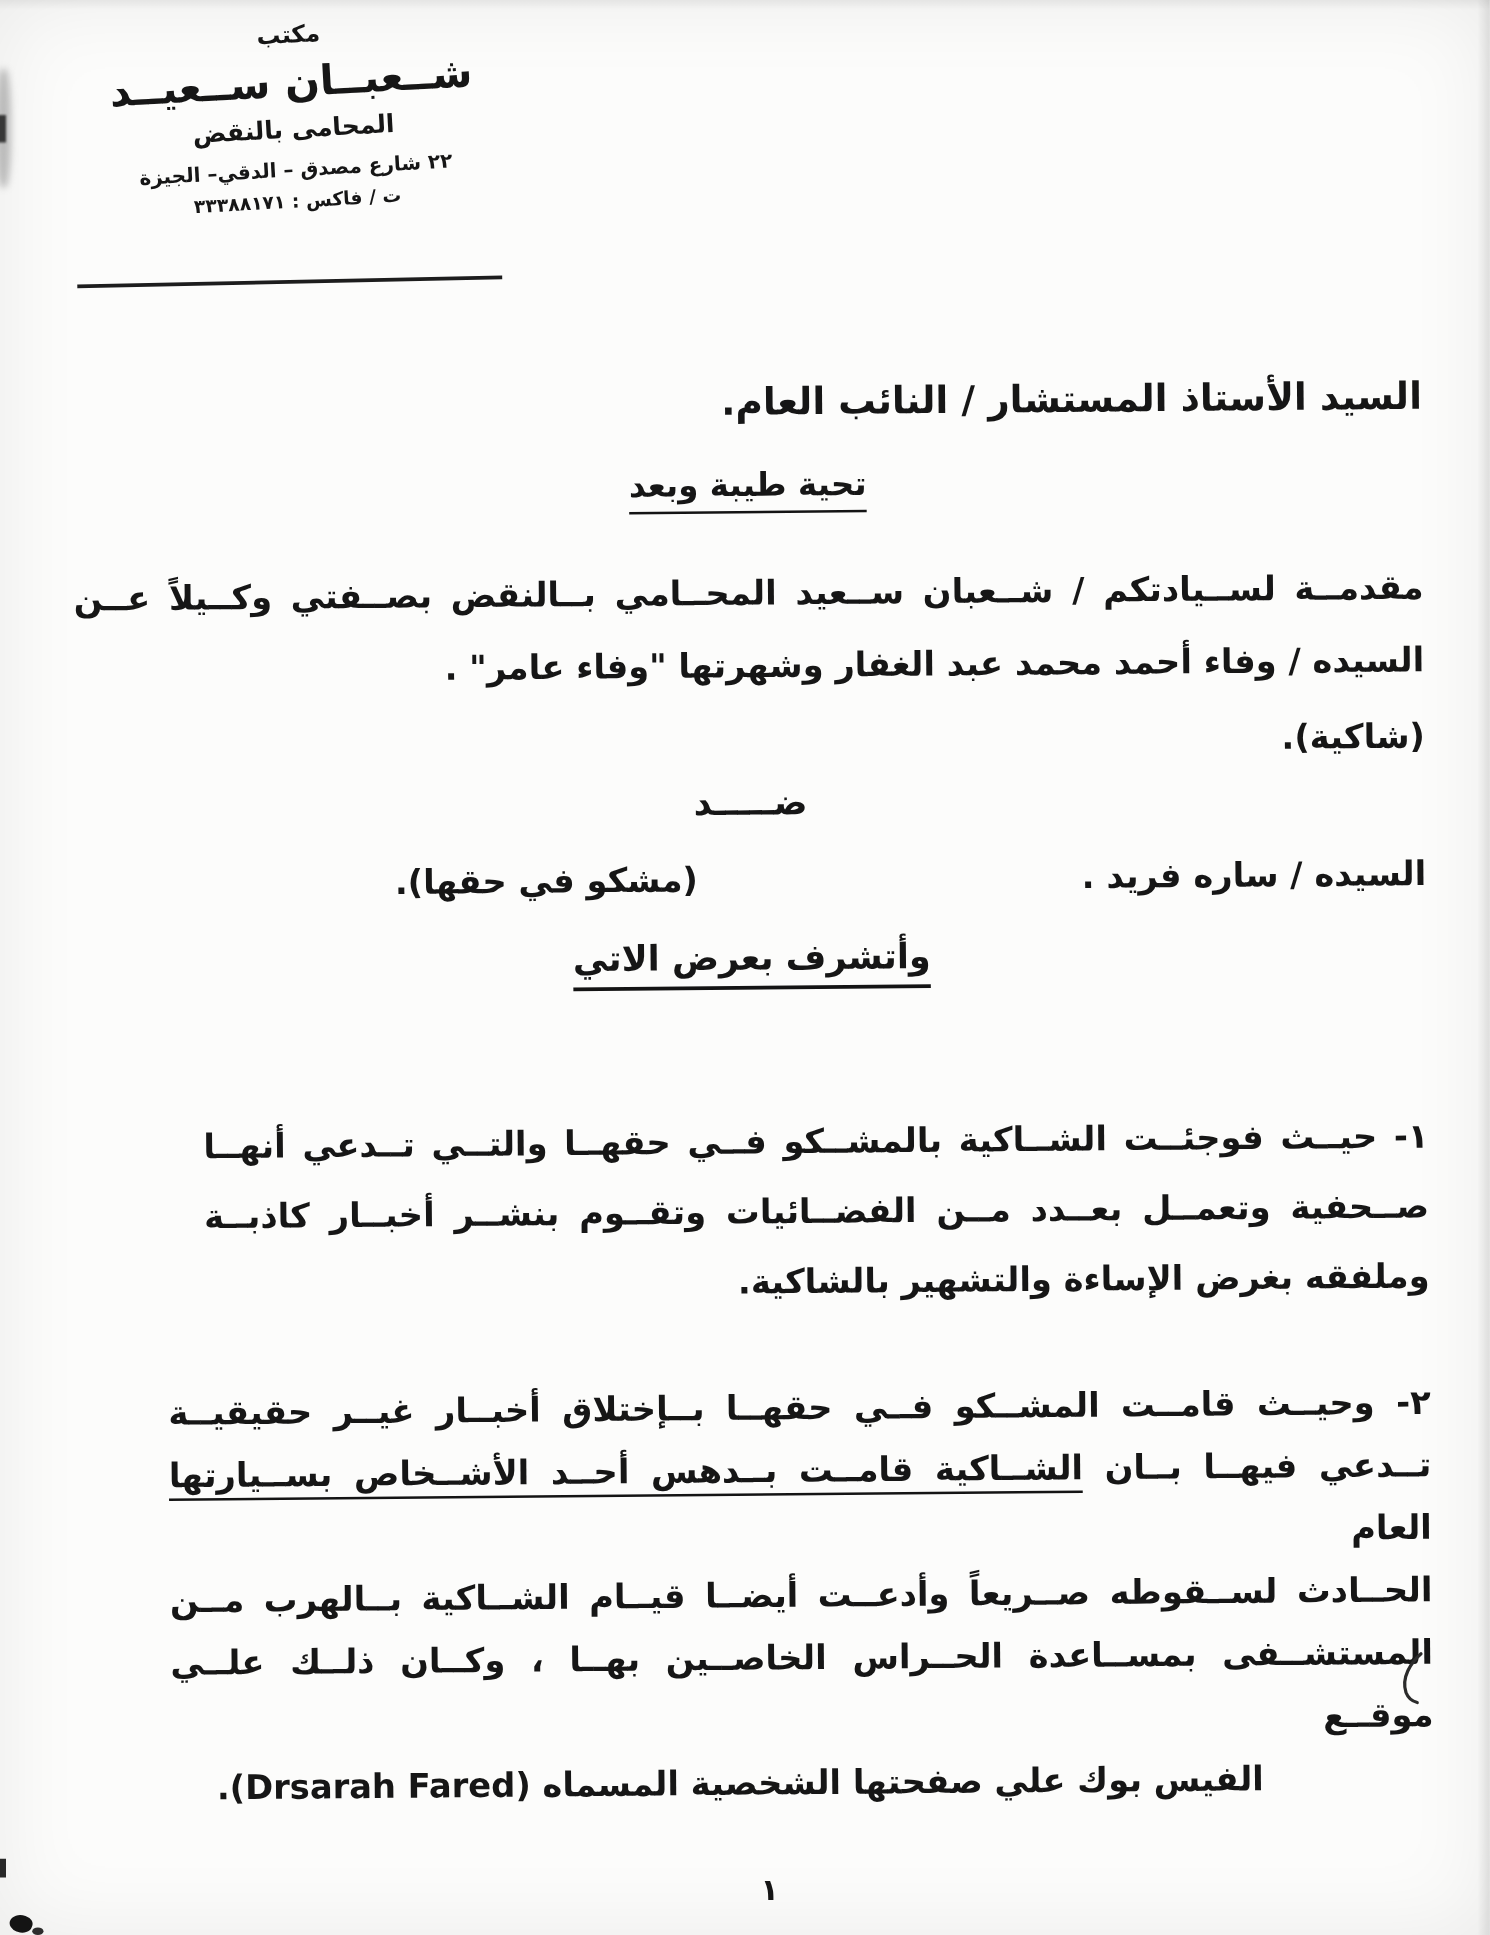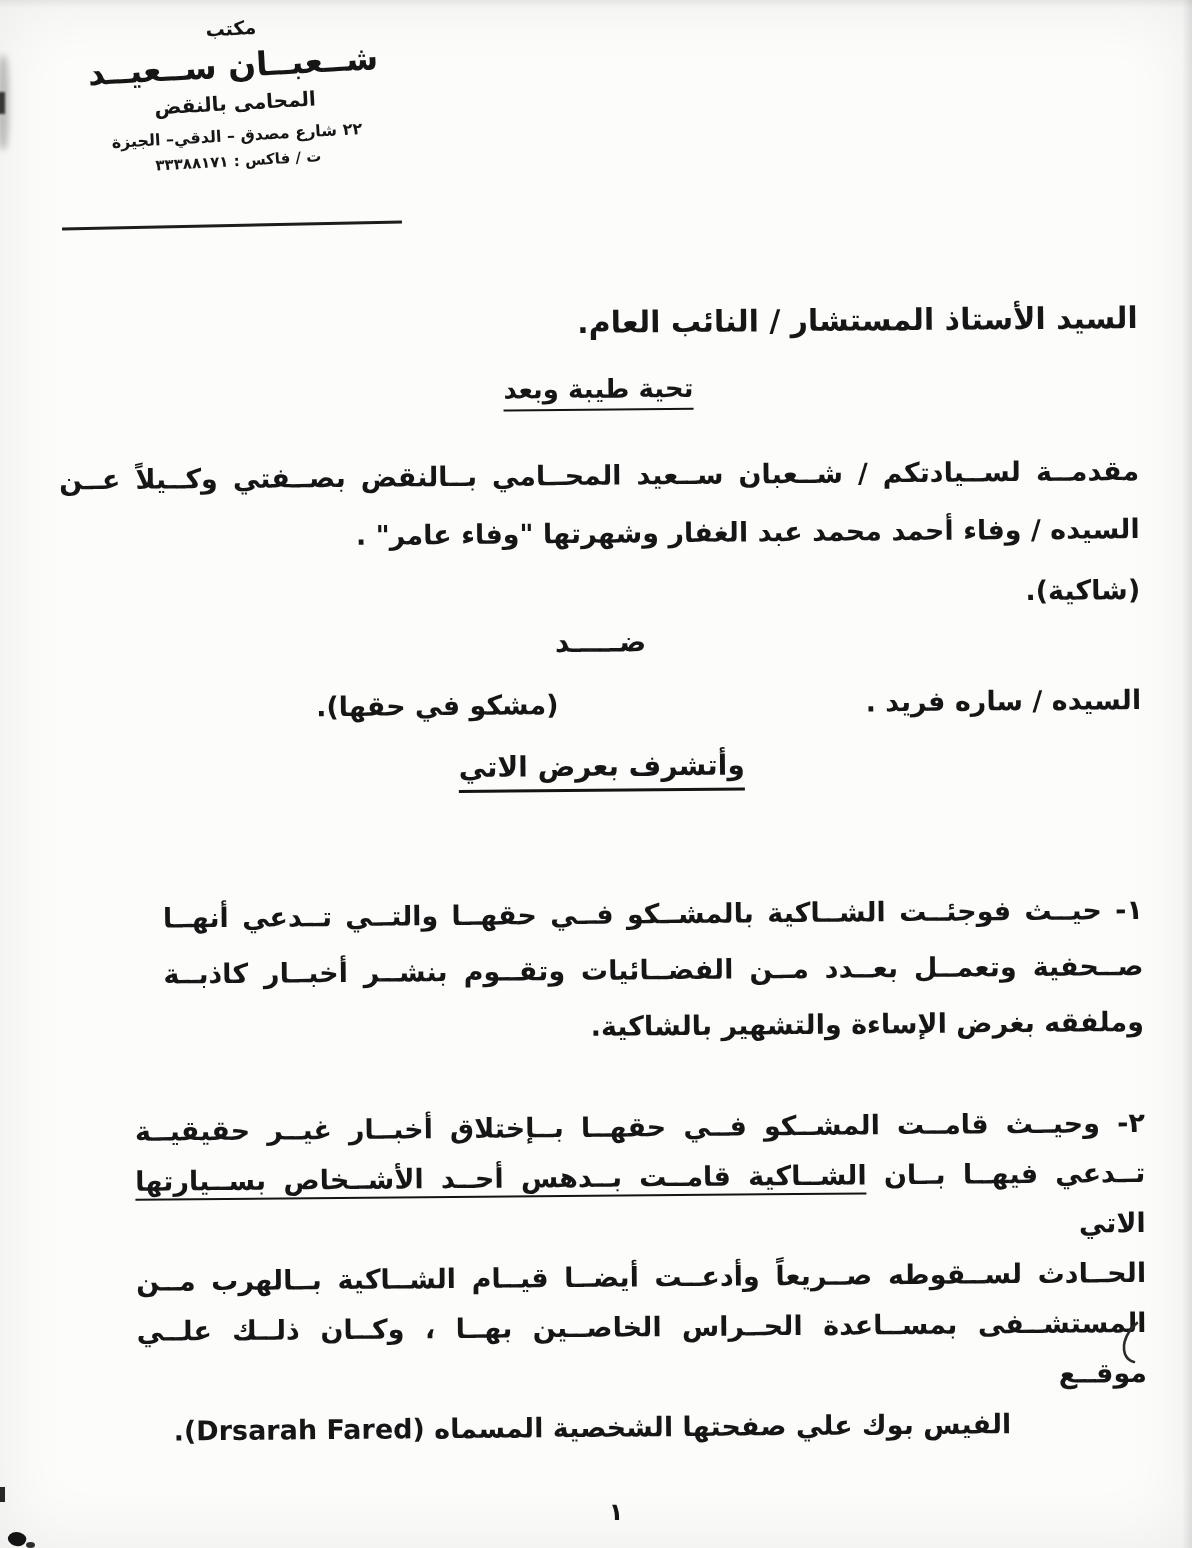--- a/index.html
+++ b/index.html
@@ -161,21 +161,21 @@
     </div>
 
     <div class="para p1">
       <div class="jline">١- حيــث فوجئــت الشــاكية بالمشــكو فــي حقهــا والتــي تــدعي أنهــا</div>
       <div class="jline">صــحفية وتعمــل بعــدد مــن الفضــائيات وتقــوم بنشــر أخبــار كاذبــة</div>
       <div class="rline">وملفقه بغرض الإساءة والتشهير بالشاكية.</div>
     </div>
 
     <div class="para p2">
       <div class="jline">٢- وحيــث قامــت المشــكو فــي حقهــا بــإختلاق أخبــار غيــر حقيقيــة</div>
-      <div class="jline"><span>تــدعي فيهــا بــان </span><span class="u">الشــاكية قامــت بــدهس أحــد الأشــخاص بســيارتها</span><span> الاتي</span></div>
+      <div class="jline"><span>تــدعي فيهــا بــان </span><span class="u">الشــاكية قامــت بــدهس أحــد الأشــخاص بســيارتها</span><span> العام</span></div>
       <div class="jline">الحــادث لســقوطه صــريعاً وأدعــت أيضــا قيــام الشــاكية بــالهرب مــن</div>
       <div class="jline">المستشــفى بمســاعدة الحــراس الخاصــين بهــا ، وكــان ذلــك علــي موقــع</div>
       <div class="cline">الفيس بوك علي صفحتها الشخصية المسماه (Drsarah Fared).</div>
     </div>
 
   </div>
 
   <svg class="pen-mark" width="28" height="46" viewBox="0 0 28 46">
     <path d="M21 3 C13 10, 5 22, 9 34 C10.5 38, 14 41, 18 42" fill="none" stroke="#2b2b2b" stroke-width="2.6" stroke-linecap="round"></path>
   </svg>

